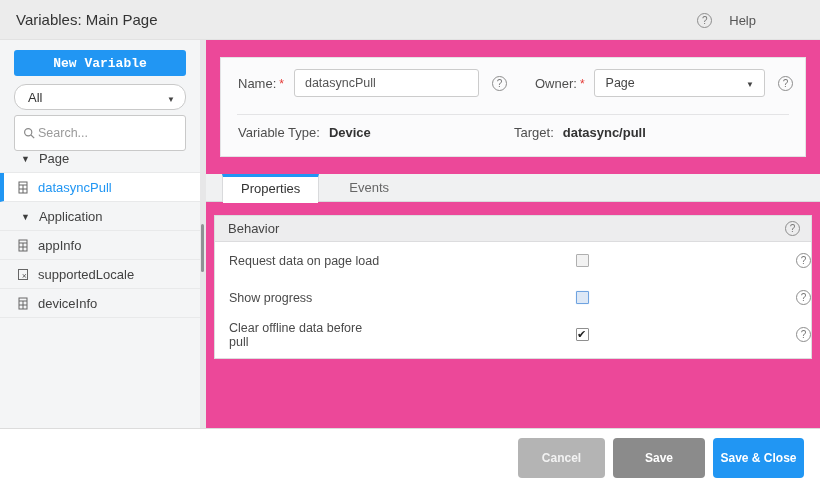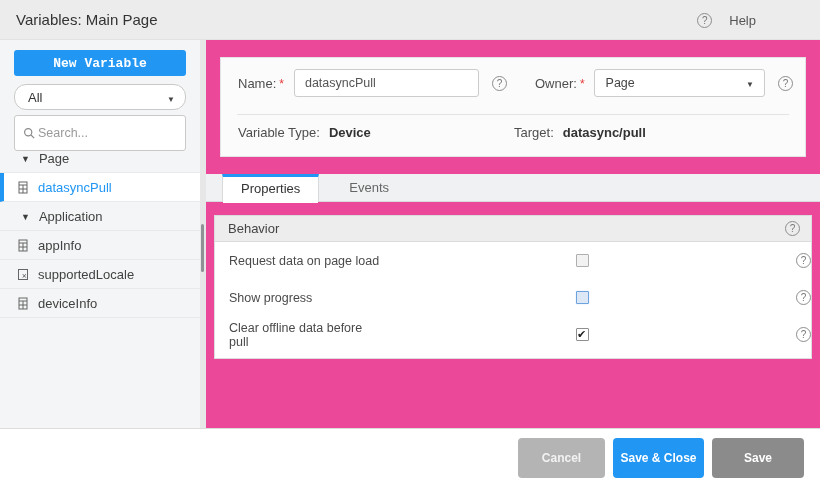--- a/index.html
+++ b/index.html
@@ -218,17 +218,17 @@
             <span class="checkbox checked"></span>
             <span class="help-icon"></span>
           </div>
         </div>
     </div>
 
   </div>
 
   <div class="footer">
     <button class="btn btn-cancel">Cancel</button>
+    <button class="btn btn-save">Save</button>
     <button class="btn btn-primary">Save &amp; Close</button>
-    <button class="btn btn-save">Save</button>
   </div>
 
 </div>
 
 </body></html>

